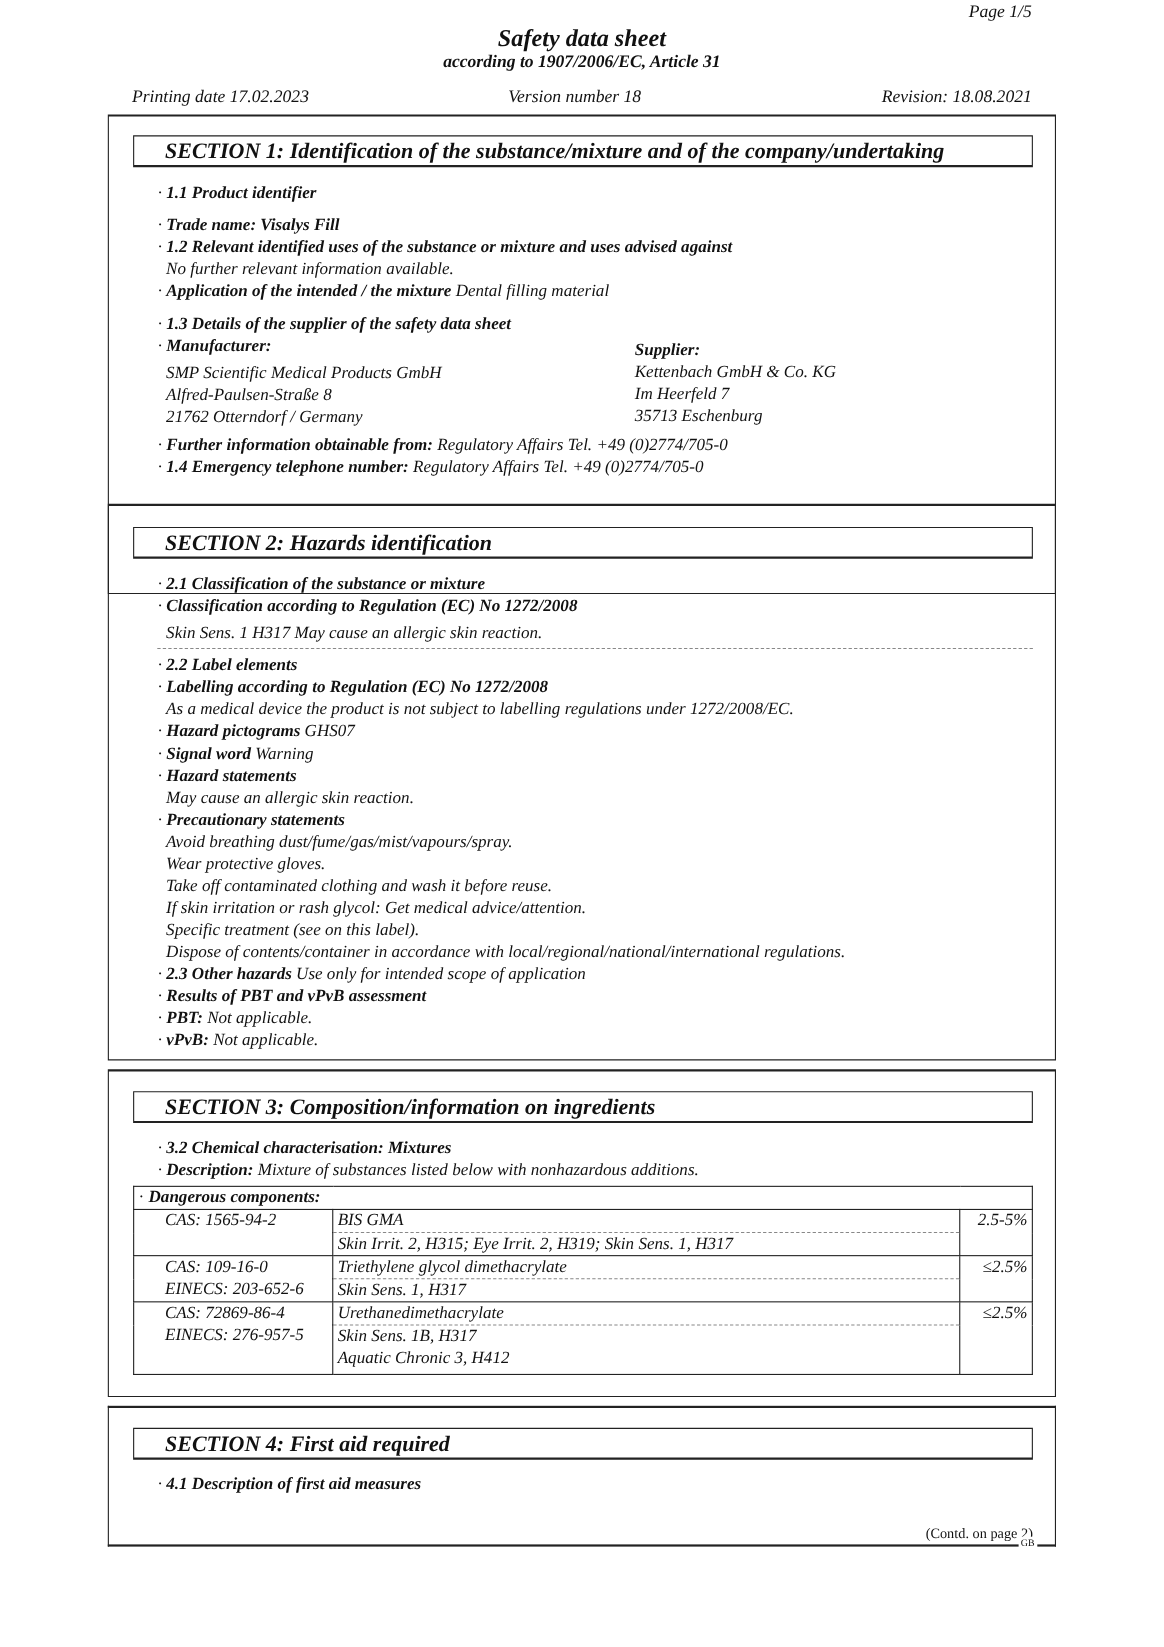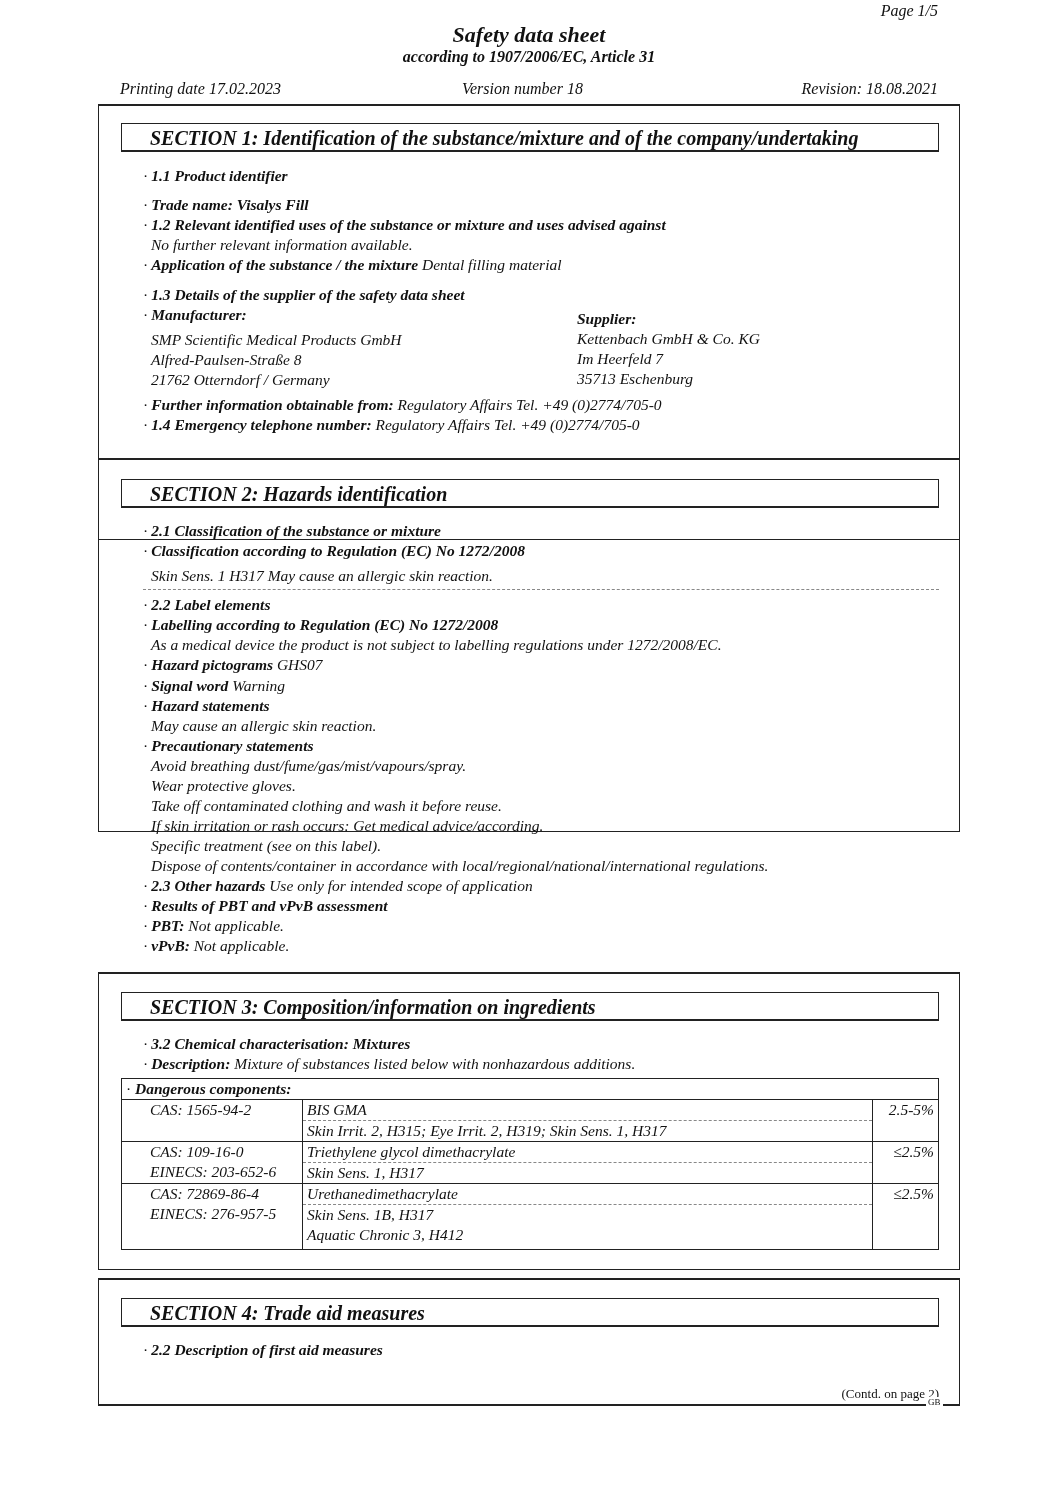--- a/index.html
+++ b/index.html
@@ -50,52 +50,52 @@
 <div class="abs meta" style="left:120px">Printing date 17.02.2023</div>
 <div class="abs meta" style="left:462px">Version number 18</div>
 <div class="abs meta" style="right:120px">Revision: 18.08.2021</div>
 
 <div class="section-box" style="top:104px;height:436px">
   <div class="section-head" style="top:17px">SECTION 1: Identification of the substance/mixture and of the company/undertaking</div>
   <div class="line b" style="top:60px"><span class="dot">·</span><span>1.1 Product identifier</span></div>
   <div class="line" style="top:89px"><span class="dot">·</span><span class="b">Trade name:</span> <span class="b u">Visalys Fill</span></div>
   <div class="line b" style="top:109px"><span class="dot">·</span><span>1.2 Relevant identified uses of the substance or mixture and uses advised against</span></div>
   <div class="line indent" style="top:129px">No further relevant information available.</div>
-  <div class="line" style="top:149px"><span class="dot">·</span><span class="b">Application of the substance / the mixture</span> <span class="it">Dental filling material</span></div>
+  <div class="line" style="top:149px"><span class="dot">·</span><span class="b">Application of the intended / the mixture</span> <span class="it">Dental filling material</span></div>
   <div class="line b" style="top:179px"><span class="dot">·</span><span>1.3 Details of the supplier of the safety data sheet</span></div>
   <div class="line b" style="top:199px"><span class="dot">·</span><span>Manufacturer:</span></div>
   <div class="line indent" style="top:224px">SMP Scientific Medical Products GmbH</div>
   <div class="line indent" style="top:244px">Alfred-Paulsen-Straße 8</div>
   <div class="line indent" style="top:264px">21762 Otterndorf / Germany</div>
   <div class="line b" style="left:478px;top:203px">Supplier:</div>
   <div class="line it" style="left:478px;top:223px">Kettenbach GmbH &amp; Co. KG</div>
   <div class="line it" style="left:478px;top:243px">Im Heerfeld 7</div>
   <div class="line it" style="left:478px;top:263px">35713 Eschenburg</div>
   <div class="line" style="top:289px"><span class="dot">·</span><span class="b">Further information obtainable from:</span> <span class="it">Regulatory Affairs Tel. +49 (0)2774/705-0</span></div>
   <div class="line" style="top:309px"><span class="dot">·</span><span class="b">1.4 Emergency telephone number:</span> <span class="it">Regulatory Affairs Tel. +49 (0)2774/705-0</span></div>
 </div>
 
-<div class="section-box" style="top:458px;height:374px">
+<div class="section-box" style="top:458px;height:506px">
   <div class="section-head" style="top:19px">SECTION 2: Hazards identification</div>
   <div class="line b" style="top:61px"><span class="dot">·</span><span>2.1 Classification of the substance or mixture</span></div>
   <div class="line b" style="top:81px"><span class="dot">·</span><span>Classification according to Regulation (EC) No 1272/2008</span></div>
   <div class="line indent" style="top:106px">Skin Sens. 1  H317  May cause an allergic skin reaction.</div>
   <div class="dash-sep" style="top:129px"></div>
   <div class="line b" style="top:135px"><span class="dot">·</span><span>2.2 Label elements</span></div>
   <div class="line b" style="top:155px"><span class="dot">·</span><span>Labelling according to Regulation (EC) No 1272/2008</span></div>
   <div class="line indent" style="top:175px">As a medical device the product is not subject to labelling regulations under 1272/2008/EC.</div>
   <div class="line" style="top:195px"><span class="dot">·</span><span class="b">Hazard pictograms</span> <span class="it">GHS07</span></div>
   <div class="line" style="top:216px"><span class="dot">·</span><span class="b">Signal word</span> <span class="it">Warning</span></div>
   <div class="line b" style="top:236px"><span class="dot">·</span><span>Hazard statements</span></div>
   <div class="line indent" style="top:256px">May cause an allergic skin reaction.</div>
   <div class="line b" style="top:276px"><span class="dot">·</span><span>Precautionary statements</span></div>
   <div class="line indent" style="top:296px">Avoid breathing dust/fume/gas/mist/vapours/spray.</div>
   <div class="line indent" style="top:316px">Wear protective gloves.</div>
   <div class="line indent" style="top:336px">Take off contaminated clothing and wash it before reuse.</div>
-  <div class="line indent" style="top:356px">If skin irritation or rash occurs: Get medical advice/according.</div>
+  <div class="line indent" style="top:356px">If skin irritation or rash glycol: Get medical advice/attention.</div>
   <div class="line indent" style="top:376px">Specific treatment (see on this label).</div>
   <div class="line indent" style="top:396px">Dispose of contents/container in accordance with local/regional/national/international regulations.</div>
   <div class="line" style="top:416px"><span class="dot">·</span><span class="b">2.3 Other hazards</span> <span class="it">Use only for intended scope of application</span></div>
   <div class="line b" style="top:436px"><span class="dot">·</span><span>Results of PBT and vPvB assessment</span></div>
   <div class="line" style="top:456px"><span class="dot">·</span><span class="b">PBT:</span> <span class="it">Not applicable.</span></div>
   <div class="line" style="top:476px"><span class="dot">·</span><span class="b">vPvB:</span> <span class="it">Not applicable.</span></div>
 </div>
 
 <div class="section-box" style="top:972px;height:298px">
   <div class="section-head" style="top:18px">SECTION 3: Composition/information on ingredients</div>
@@ -139,18 +139,18 @@
       <td style="border-top:1px dashed #888;padding-bottom:4px">
             <div>Skin Sens. 1B, H317</div>
             <div>Aquatic Chronic 3, H412</div>
           </td>
     </tr>
   </tbody>
     </table>
 </div>
 
 <div class="section-box" style="top:1278px;height:128px;border-bottom:none">
-  <div class="section-head" style="top:18px">SECTION 4: Trade aid measures</div>
-  <div class="line b" style="top:60px"><span class="dot">·</span><span>2.2 Description of first aid measures</span></div>
+  <div class="section-head" style="top:18px">SECTION 4: First aid required</div>
+  <div class="line b" style="top:60px"><span class="dot">·</span><span>4.1 Description of first aid measures</span></div>
   <div class="line" style="left:auto;right:20px;top:104px;font-size:13px;font-style:normal">(Contd. on page 2)</div>
 </div>
 <div class="gb-line"></div>
 <div class="gb">GB</div>
 
 </body></html>

